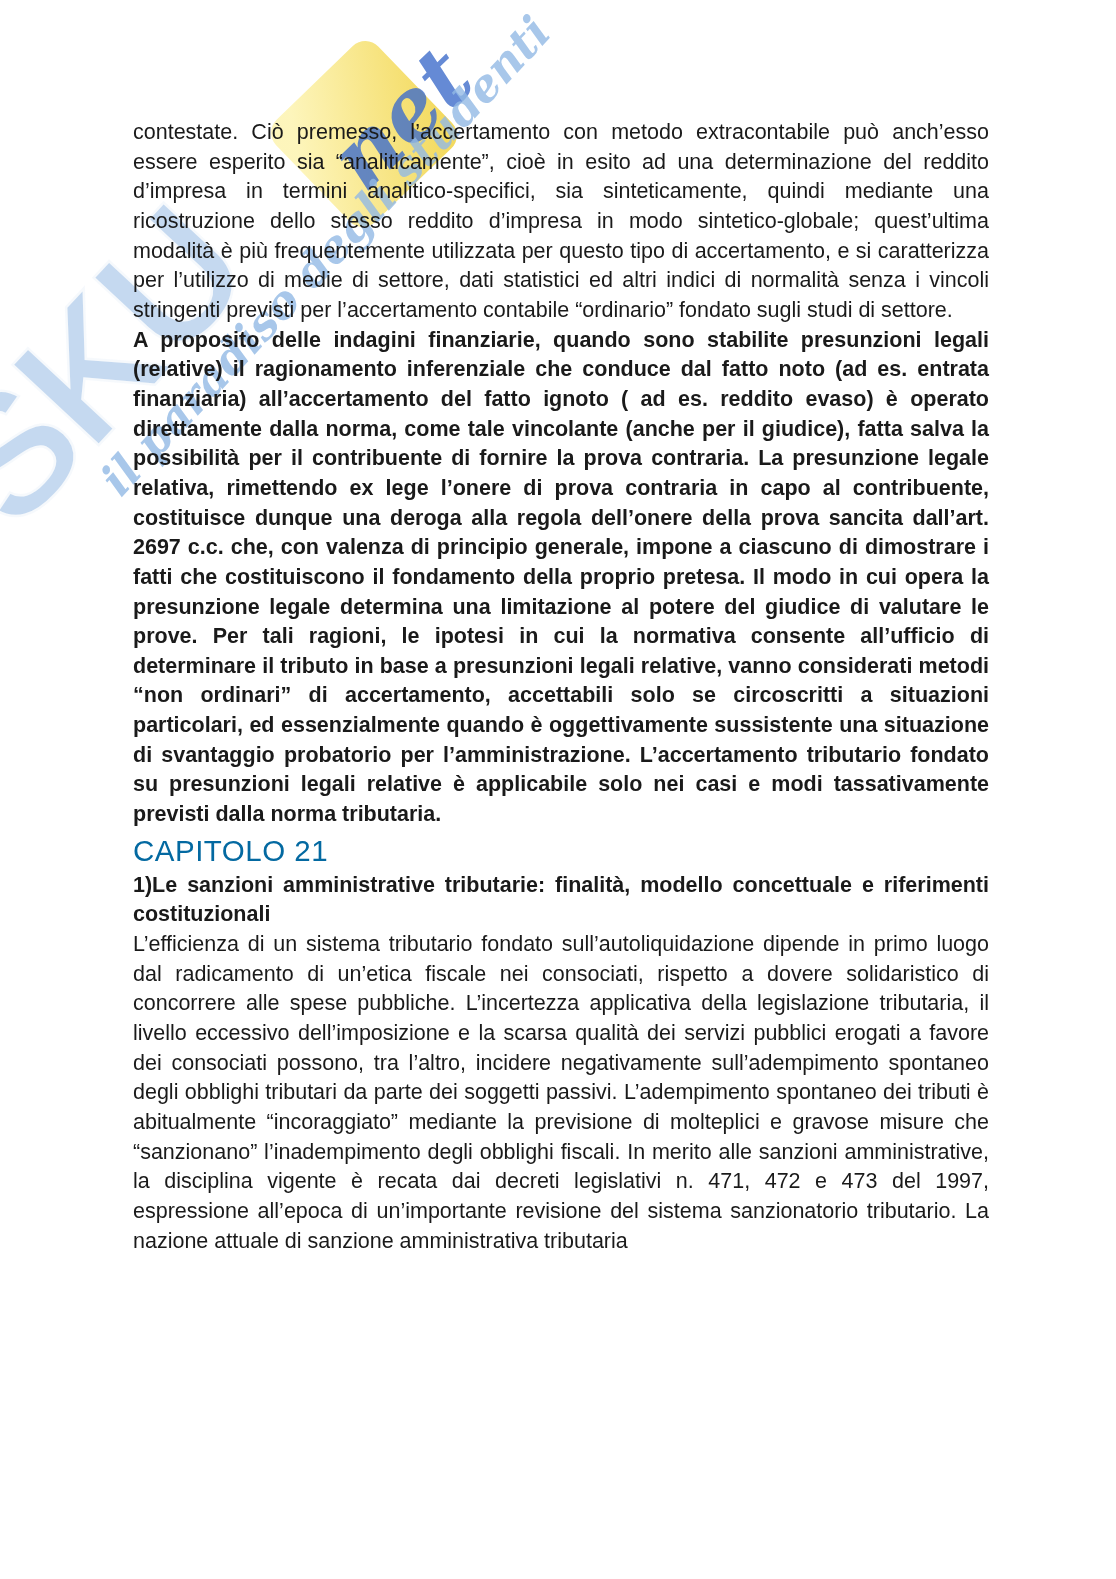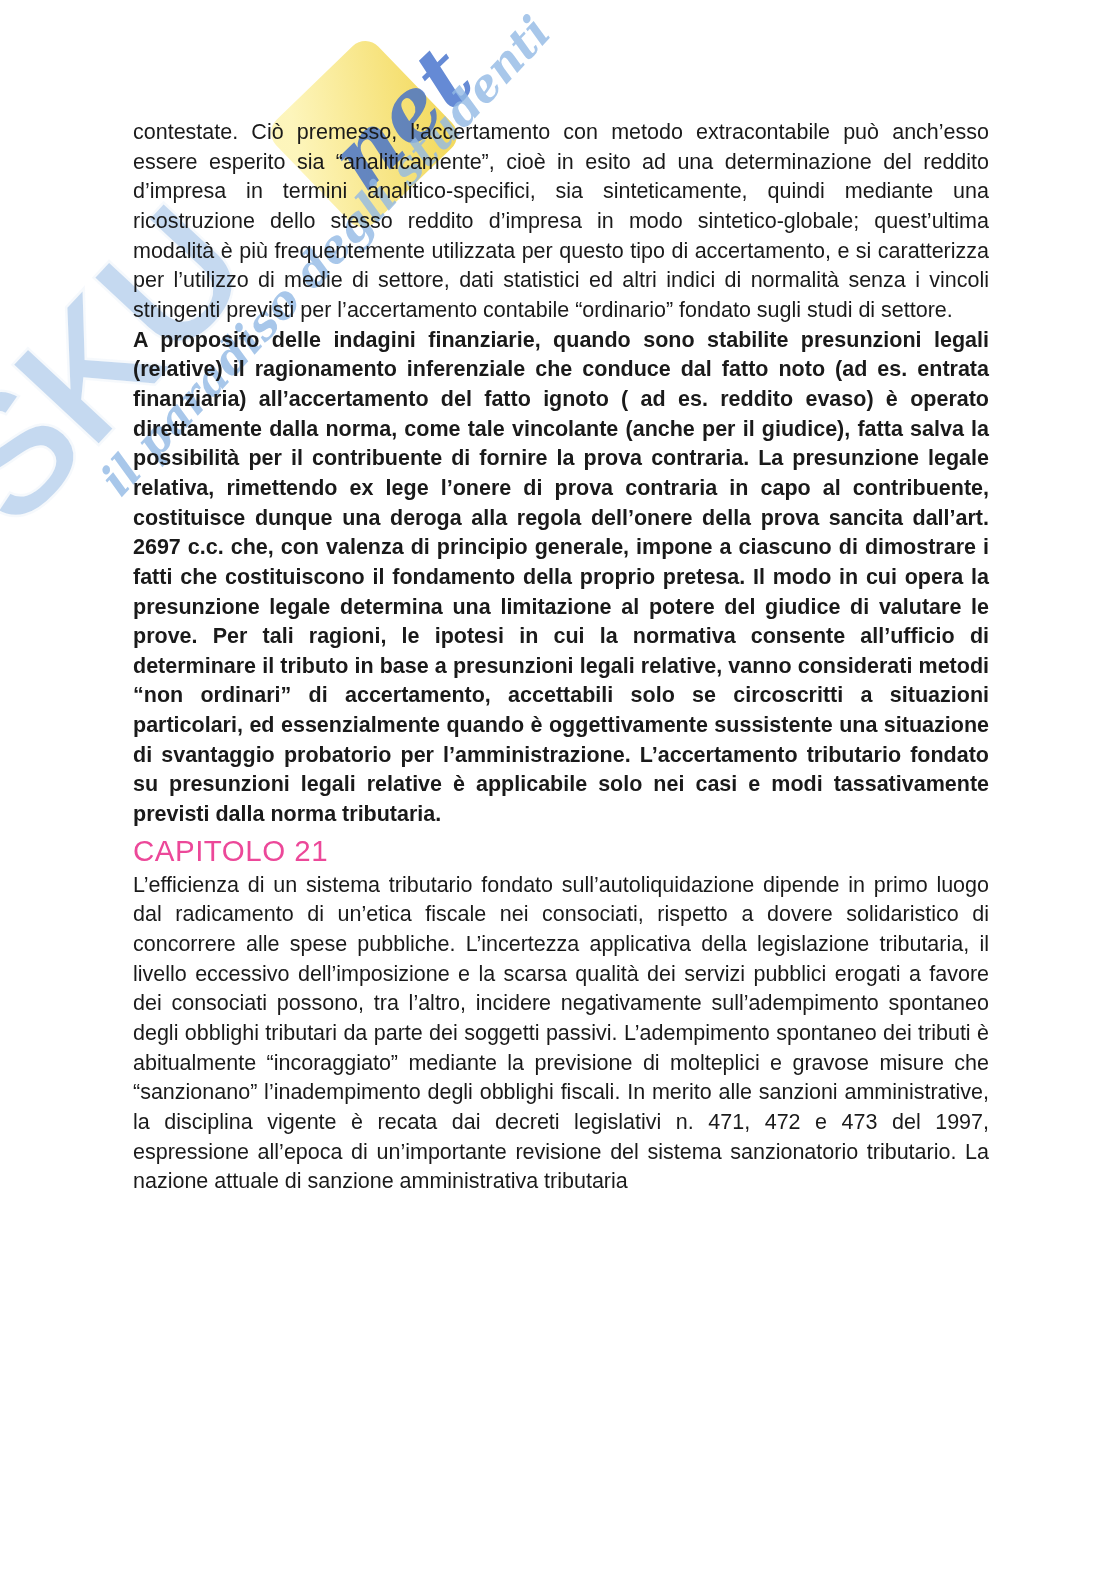--- a/index.html
+++ b/index.html
@@ -119,19 +119,20 @@
     <div class="wm-slogan" style="color: rgb(147, 186, 229);">il paradiso degli studenti</div>
   </div>
 
   <div class="content">
 
     <p class="para-intro">contestate. Ciò premesso, l’accertamento con metodo extracontabile può anch’esso essere esperito sia “analiticamente”, cioè in esito ad una determinazione del reddito d’impresa in termini analitico-specifici, sia sinteticamente, quindi mediante una ricostruzione dello stesso reddito d’impresa in modo sintetico-globale; quest’ultima modalità è più frequentemente utilizzata per questo tipo di accertamento, e si caratterizza per l’utilizzo di medie di settore, dati statistici ed altri indici di normalità senza i vincoli stringenti previsti per l’accertamento contabile “ordinario” fondato sugli studi di settore.</p>
 
 
     <p class="para-sec7">A proposito delle indagini finanziarie, quando sono stabilite presunzioni legali (relative) il ragionamento inferenziale che conduce dal fatto noto (ad es. entrata finanziaria) all’accertamento del fatto ignoto ( ad es. reddito evaso) è operato direttamente dalla norma, come tale vincolante (anche per il giudice), fatta salva la possibilità per il contribuente di fornire la prova contraria. La presunzione legale relativa, rimettendo ex lege l’onere di prova contraria in capo al contribuente, costituisce dunque una deroga alla regola dell’onere della prova sancita dall’art. 2697 c.c. che, con valenza di principio generale, impone a ciascuno di dimostrare i fatti che costituiscono il fondamento della proprio pretesa. Il modo in cui opera la presunzione legale determina una limitazione al potere del giudice di valutare le prove. Per tali ragioni, le ipotesi in cui la normativa consente all’ufficio di determinare il tributo in base a presunzioni legali relative, vanno considerati metodi “non ordinari” di accertamento, accettabili solo se circoscritti a situazioni particolari, ed essenzialmente quando è oggettivamente sussistente una situazione di svantaggio probatorio per l’amministrazione. L’accertamento tributario fondato su presunzioni legali relative è applicabile solo nei casi e modi tassativamente previsti dalla norma tributaria.</p>
 
-    <p class="chapter-title" style="color: #ec4899;">CAPITOLO 21</p>
+    <p class="chapter-title" style="color: #0369a1;">CAPITOLO 21</p>
 
+    <p class="head-bold">1)Le sanzioni amministrative tributarie: finalità, modello concettuale e riferimenti costituzionali</p>
 
     <p class="para-sec1">L’efficienza di un sistema tributario fondato sull’autoliquidazione dipende in primo luogo dal radicamento di un’etica fiscale nei consociati, rispetto a dovere solidaristico di concorrere alle spese pubbliche. L’incertezza applicativa della legislazione tributaria, il livello eccessivo dell’imposizione e la scarsa qualità dei servizi pubblici erogati a favore dei consociati possono, tra l’altro, incidere negativamente sull’adempimento spontaneo degli obblighi tributari da parte dei soggetti passivi. L’adempimento spontaneo dei tributi è abitualmente “incoraggiato” mediante la previsione di molteplici e gravose misure che “sanzionano” l’inadempimento degli obblighi fiscali. In merito alle sanzioni amministrative, la disciplina vigente è recata dai decreti legislativi n. 471, 472 e 473 del 1997, espressione all’epoca di un’importante revisione del sistema sanzionatorio tributario. La nazione attuale di sanzione amministrativa tributaria</p>
 
   </div>
 </div>
 
 </body></html>

